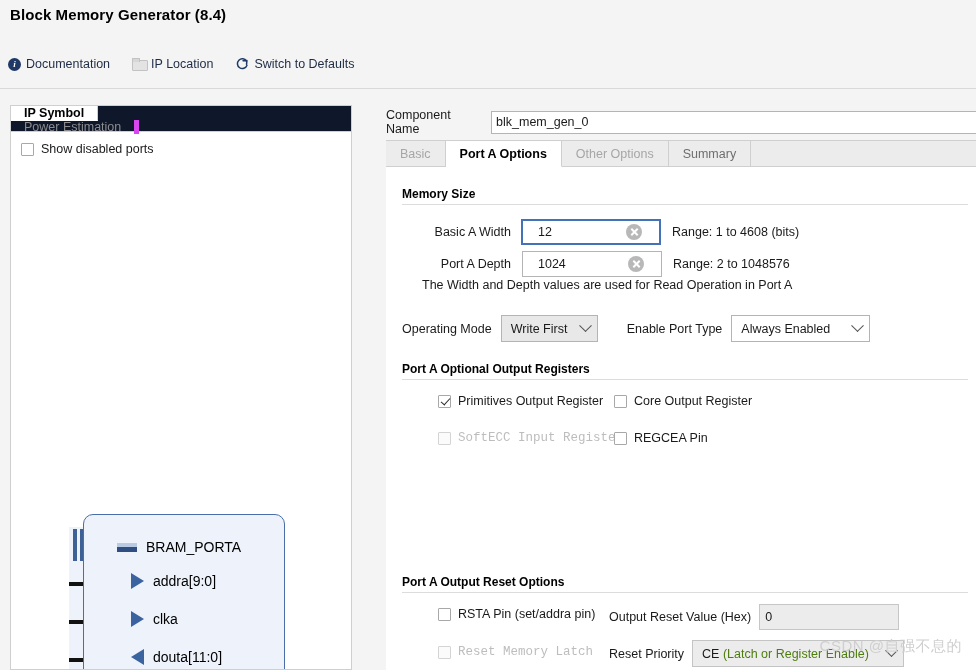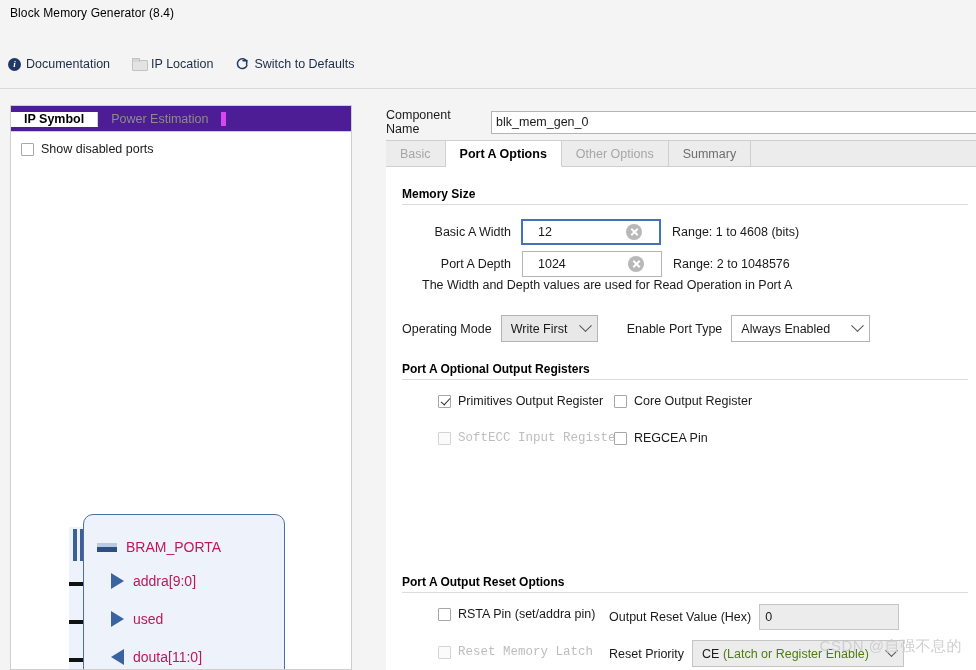--- a/index.html
+++ b/index.html
@@ -13,22 +13,22 @@
     font-size: 12.5px;
     color: #1a1a1a;
     -webkit-font-smoothing: antialiased;
   }
 
   
   #dialog-title {
     position: absolute;
     left: 10px;
     top: 6px;
-    font-size: 12px;
-    font-weight: normal;
+    font-size: 15px;
+    font-weight: bold;
     color: #000;
     letter-spacing: 0.1px;
   }
 
   #toolbar {
     position: absolute;
     left: 6px;
     top: 56px;
     display: flex;
     align-items: center;
@@ -95,24 +95,25 @@
   #left-panel {
     position: absolute;
     left: 10px; top: 105px;
     width: 342px; height: 565px;
     background: #fff;
     border: 1px solid #cfcfcf;
   }
   #left-tabbar {
     position: relative;
     height: 26px;
-    background: #4c1d95;
+    background: #0f172a;
     border-bottom: 1px solid #cfcfcf;
     display: flex;
-    align-items: center;
+    align-items: flex-start;
+    flex-direction: column;
   }
   .ltab {
     display: flex;
     align-items: center;
     padding: 0 13px;
     font-size: 12.5px;
     color: #8c8c8c;
     cursor: default;
     border-right: 5px solid #d946ef;
     position: relative;
@@ -178,22 +179,23 @@
     background: #eef3fb;
     border: 1.4px solid #4b6ea8;
     border-radius: 10px;
   }
   .sym-row {
     position: absolute;
     display: flex;
     align-items: center;
     gap: 9px;
     font-size: 14px;
-    color: #be185d;
+    color: #000000;
     white-space: nowrap;
+    margin-left: 20px;
   }
   .pin-bus-glyph {
     width: 20px; height: 9px;
     position: relative;
   }
   .pin-bus-glyph::before {
     content: "";
     position: absolute; left:0; top:0;
     width: 20px; height: 4px;
     background: #b9cbe4;
@@ -470,21 +472,21 @@
       <span class="pin-bus-glyph"></span>
       <span>BRAM_PORTA</span>
     </div>
 
     <div class="sym-row" style="left:100px; top:414px;">
       <span class="tri-in"></span>
       <span>addra[9:0]</span>
     </div>
     <div class="sym-row" style="left:100px; top:452px;">
       <span class="tri-in"></span>
-      <span>used</span>
+      <span>clka</span>
     </div>
     <div class="sym-row" style="left:100px; top:490px;">
       <span class="tri-out"></span>
       <span>douta[11:0]</span>
     </div>
 
   </div>
 </div>
 
 <div id="right-panel">

